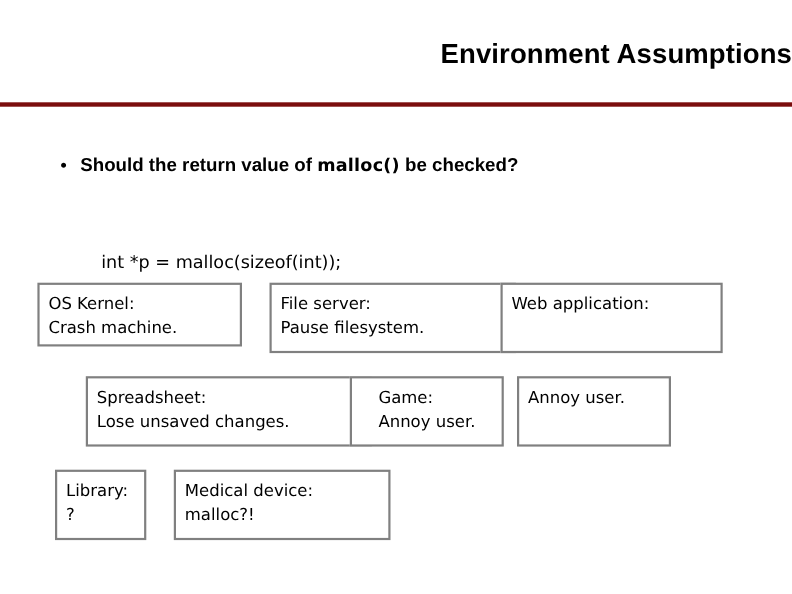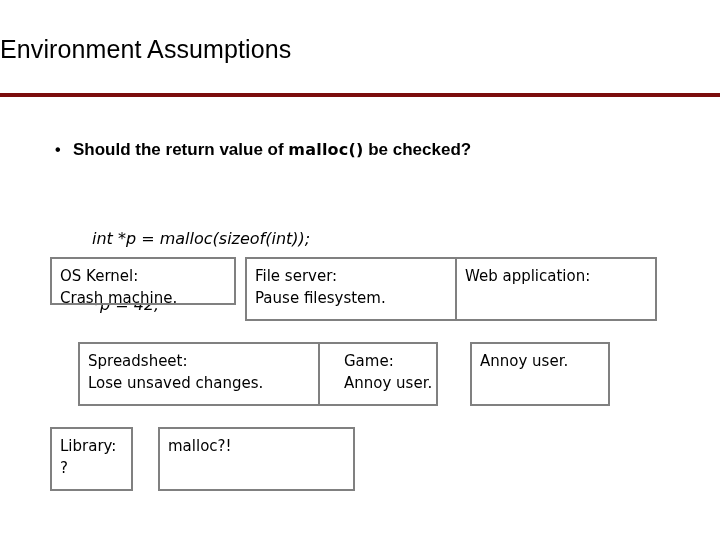--- a/index.html
+++ b/index.html
@@ -21,23 +21,23 @@
     width: 720px;
     height: 540px;
   }
 
   
   .slide-title {
     position: absolute;
     left: 0;
     top: 34px;
     width: 720px;
-    text-align: left;
+    text-align: right;
     font-family: "Liberation Sans", sans-serif;
-    font-weight: normal;
+    font-weight: bold;
     font-size: 25px;
     line-height: 30px;
     letter-spacing: 0.1px;
     color: #000000;
   }
 
   
   .title-rule {
     position: absolute;
     left: 0;
@@ -83,45 +83,44 @@
     top: 184px;
     font-family: "DejaVu Sans", sans-serif;
     font-weight: 400;
     font-size: 16px;
     line-height: 22px;
     color: #000000;
     white-space: pre;
   }
   .code-line {
     white-space: pre;
-    font-style: italic;
   }
 
   
   .box {
     position: absolute;
     box-sizing: border-box;
     border: 2px solid #808080;
     background: #ffffff;
     font-family: "DejaVu Sans", sans-serif;
     font-size: 15px;
     line-height: 22px;
     color: #000000;
     padding: 6px 6px 6px 8px;
     white-space: nowrap;
   }
   .box .line { display: block; }
 
   
-  #box-os-kernel       { left: 50px;  top: 257px; width: 186px; height: 48px; }
+  #box-os-kernel       { left: 34px;  top: 257px; width: 186px; height: 58px; }
   #box-file-server     { left: 245px; top: 257px; width: 224px; height: 64px; }
   #box-web-application { left: 455px; top: 257px; width: 202px; height: 64px; }
   
   #box-spreadsheet     { left: 50px;  top: 342px; width: 260px; height: 64px; margin-left: 28px; }
-  #box-game            { left: 318px; top: 342px; width: 120px; height: 64px; padding-left: 24px; }
+  #box-game            { left: 318px; top: 342px; width: 140px; height: 64px; padding-left: 24px; }
   #box-ip-phone        { left: 470px; top: 342px; width: 140px; height: 64px; }
   
   #box-library         { left: 50px;  top: 427px; width: 83px; height: 64px; }
   #box-medical-device  { left: 158px; top: 427px; width: 197px; height: 64px; }
 </style>
 </head>
 <body>
 
 <div class="slide">
 
@@ -166,16 +165,17 @@
   <div class="box" id="box-ip-phone">
     <span class="line">Annoy user.</span>
   </div>
 
   <div class="box" id="box-library">
     <span class="line">Library:</span>
     <span class="line">?</span>
   </div>
 
   <div class="box" id="box-medical-device">
+    <span class="line">Medical device:</span>
     <span class="line">malloc?!</span>
   </div>
 
 </div>
 
 </body></html>

